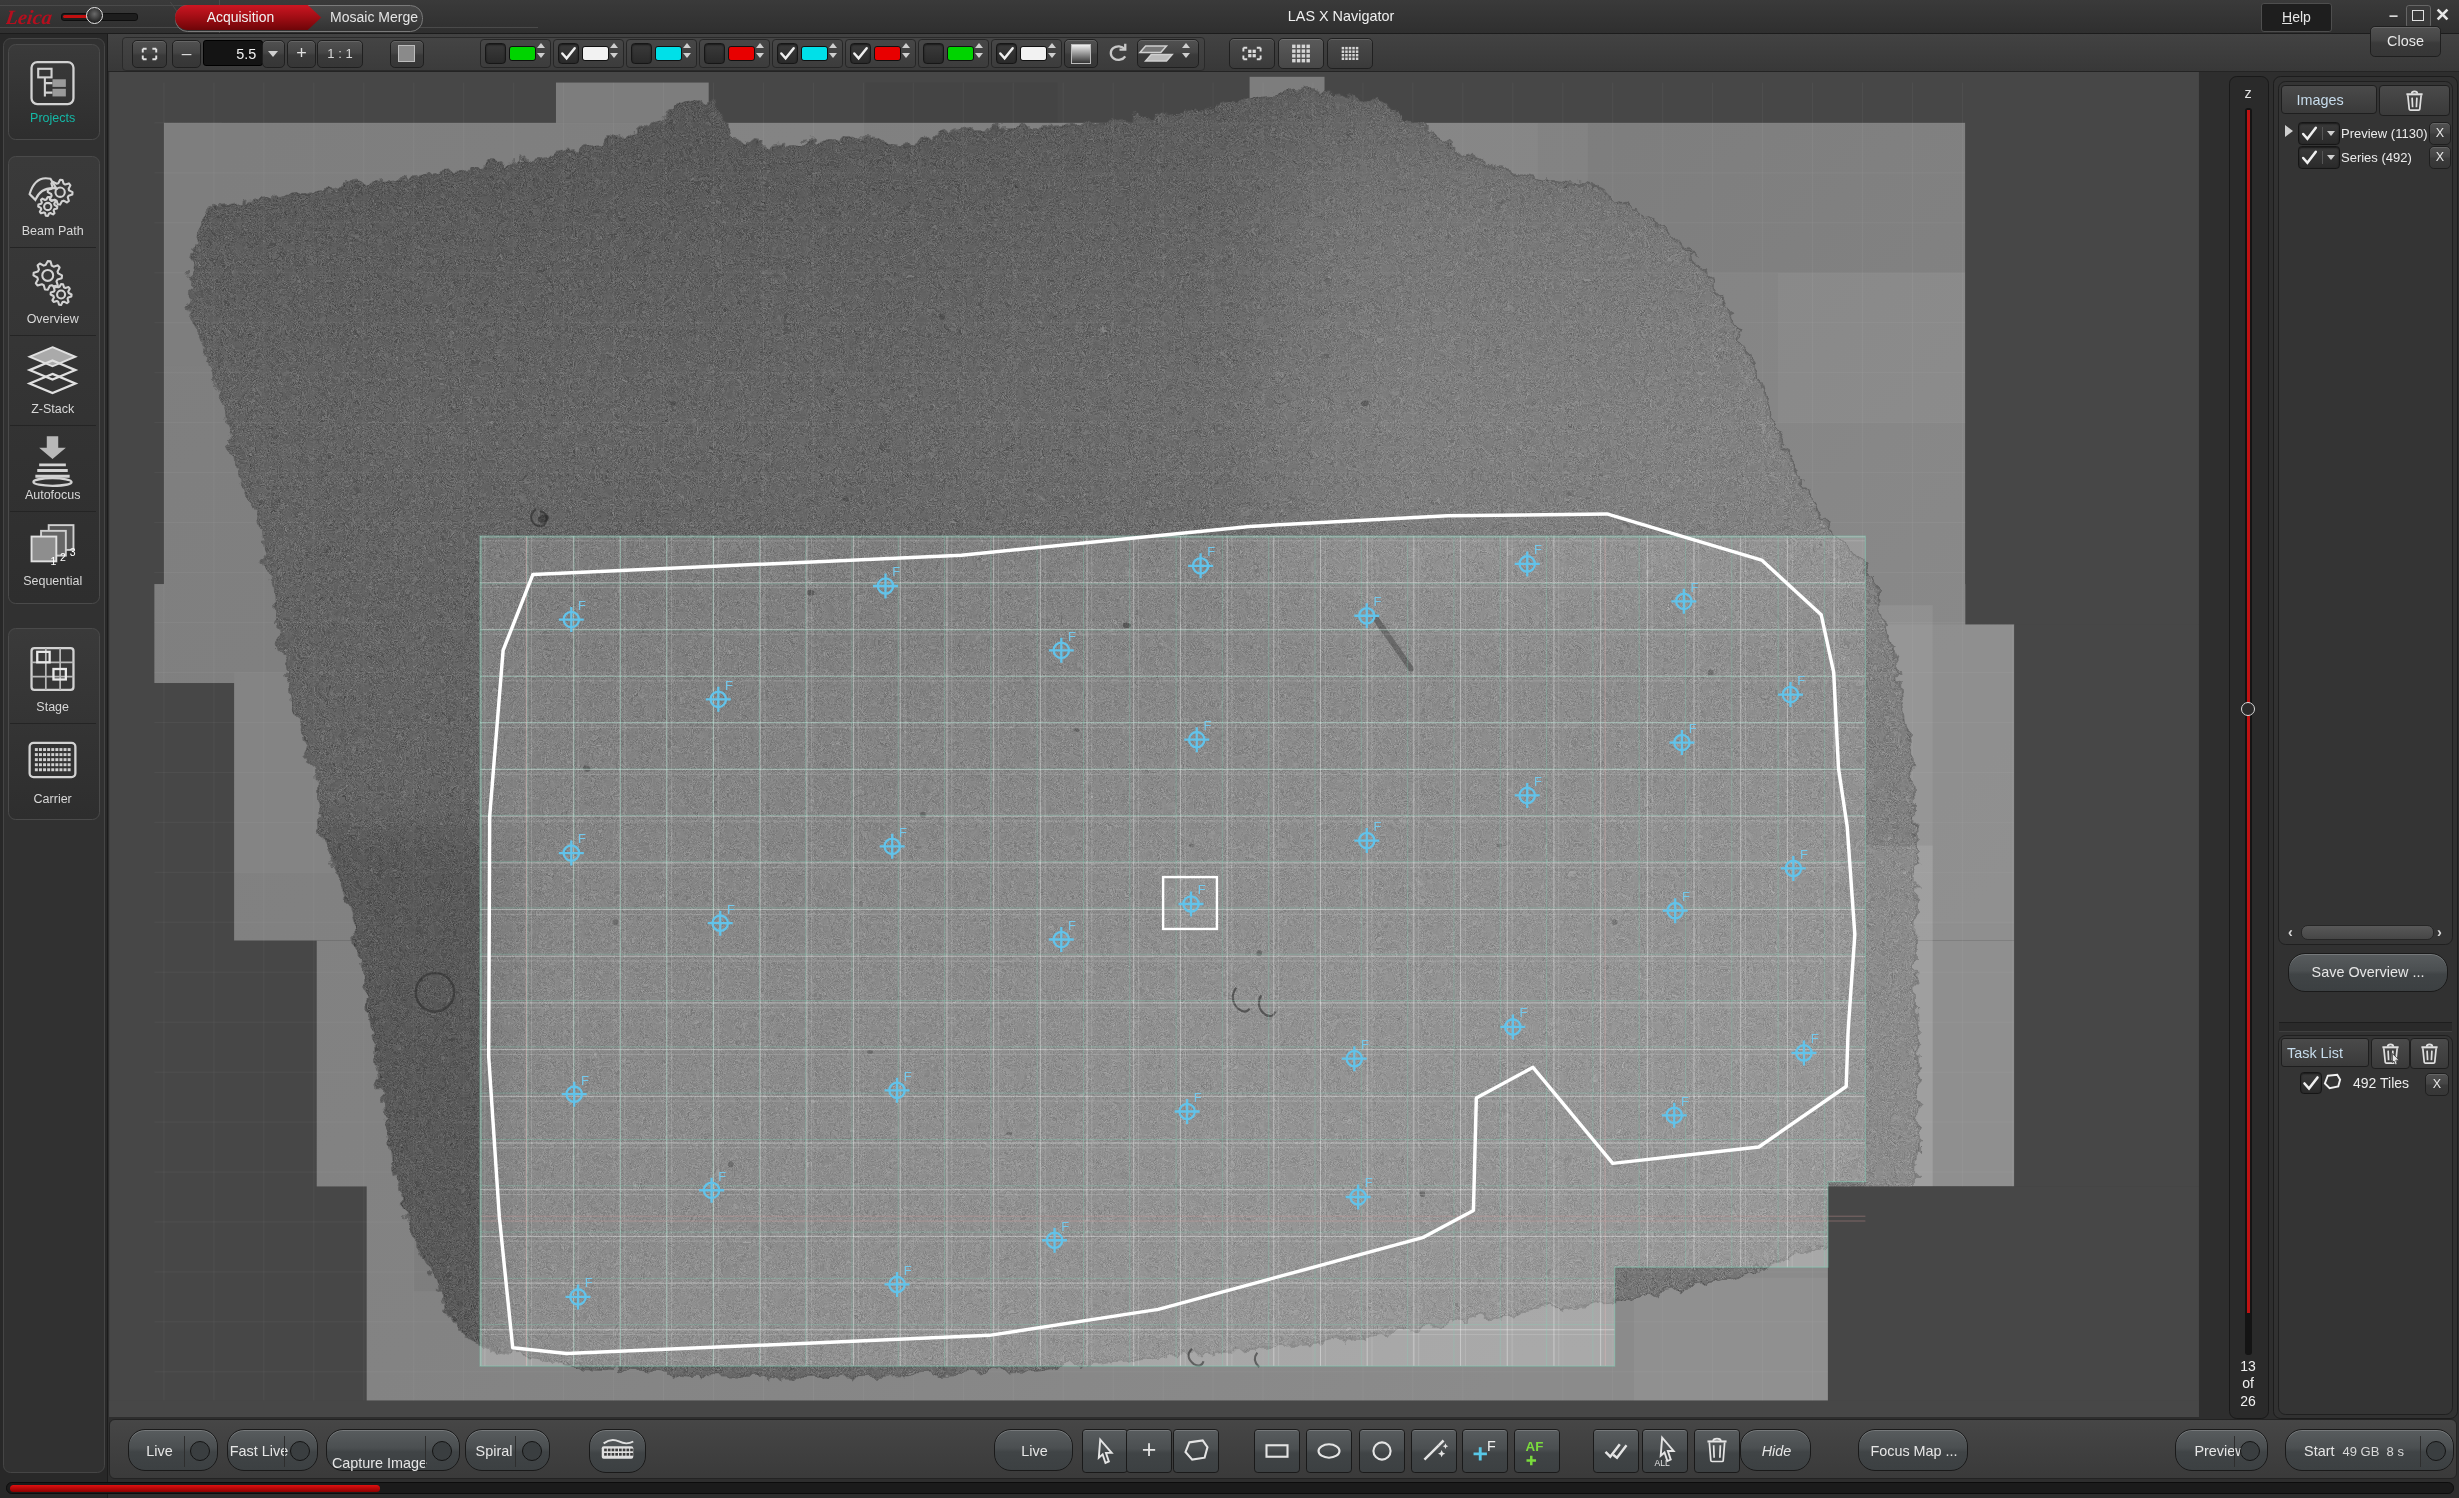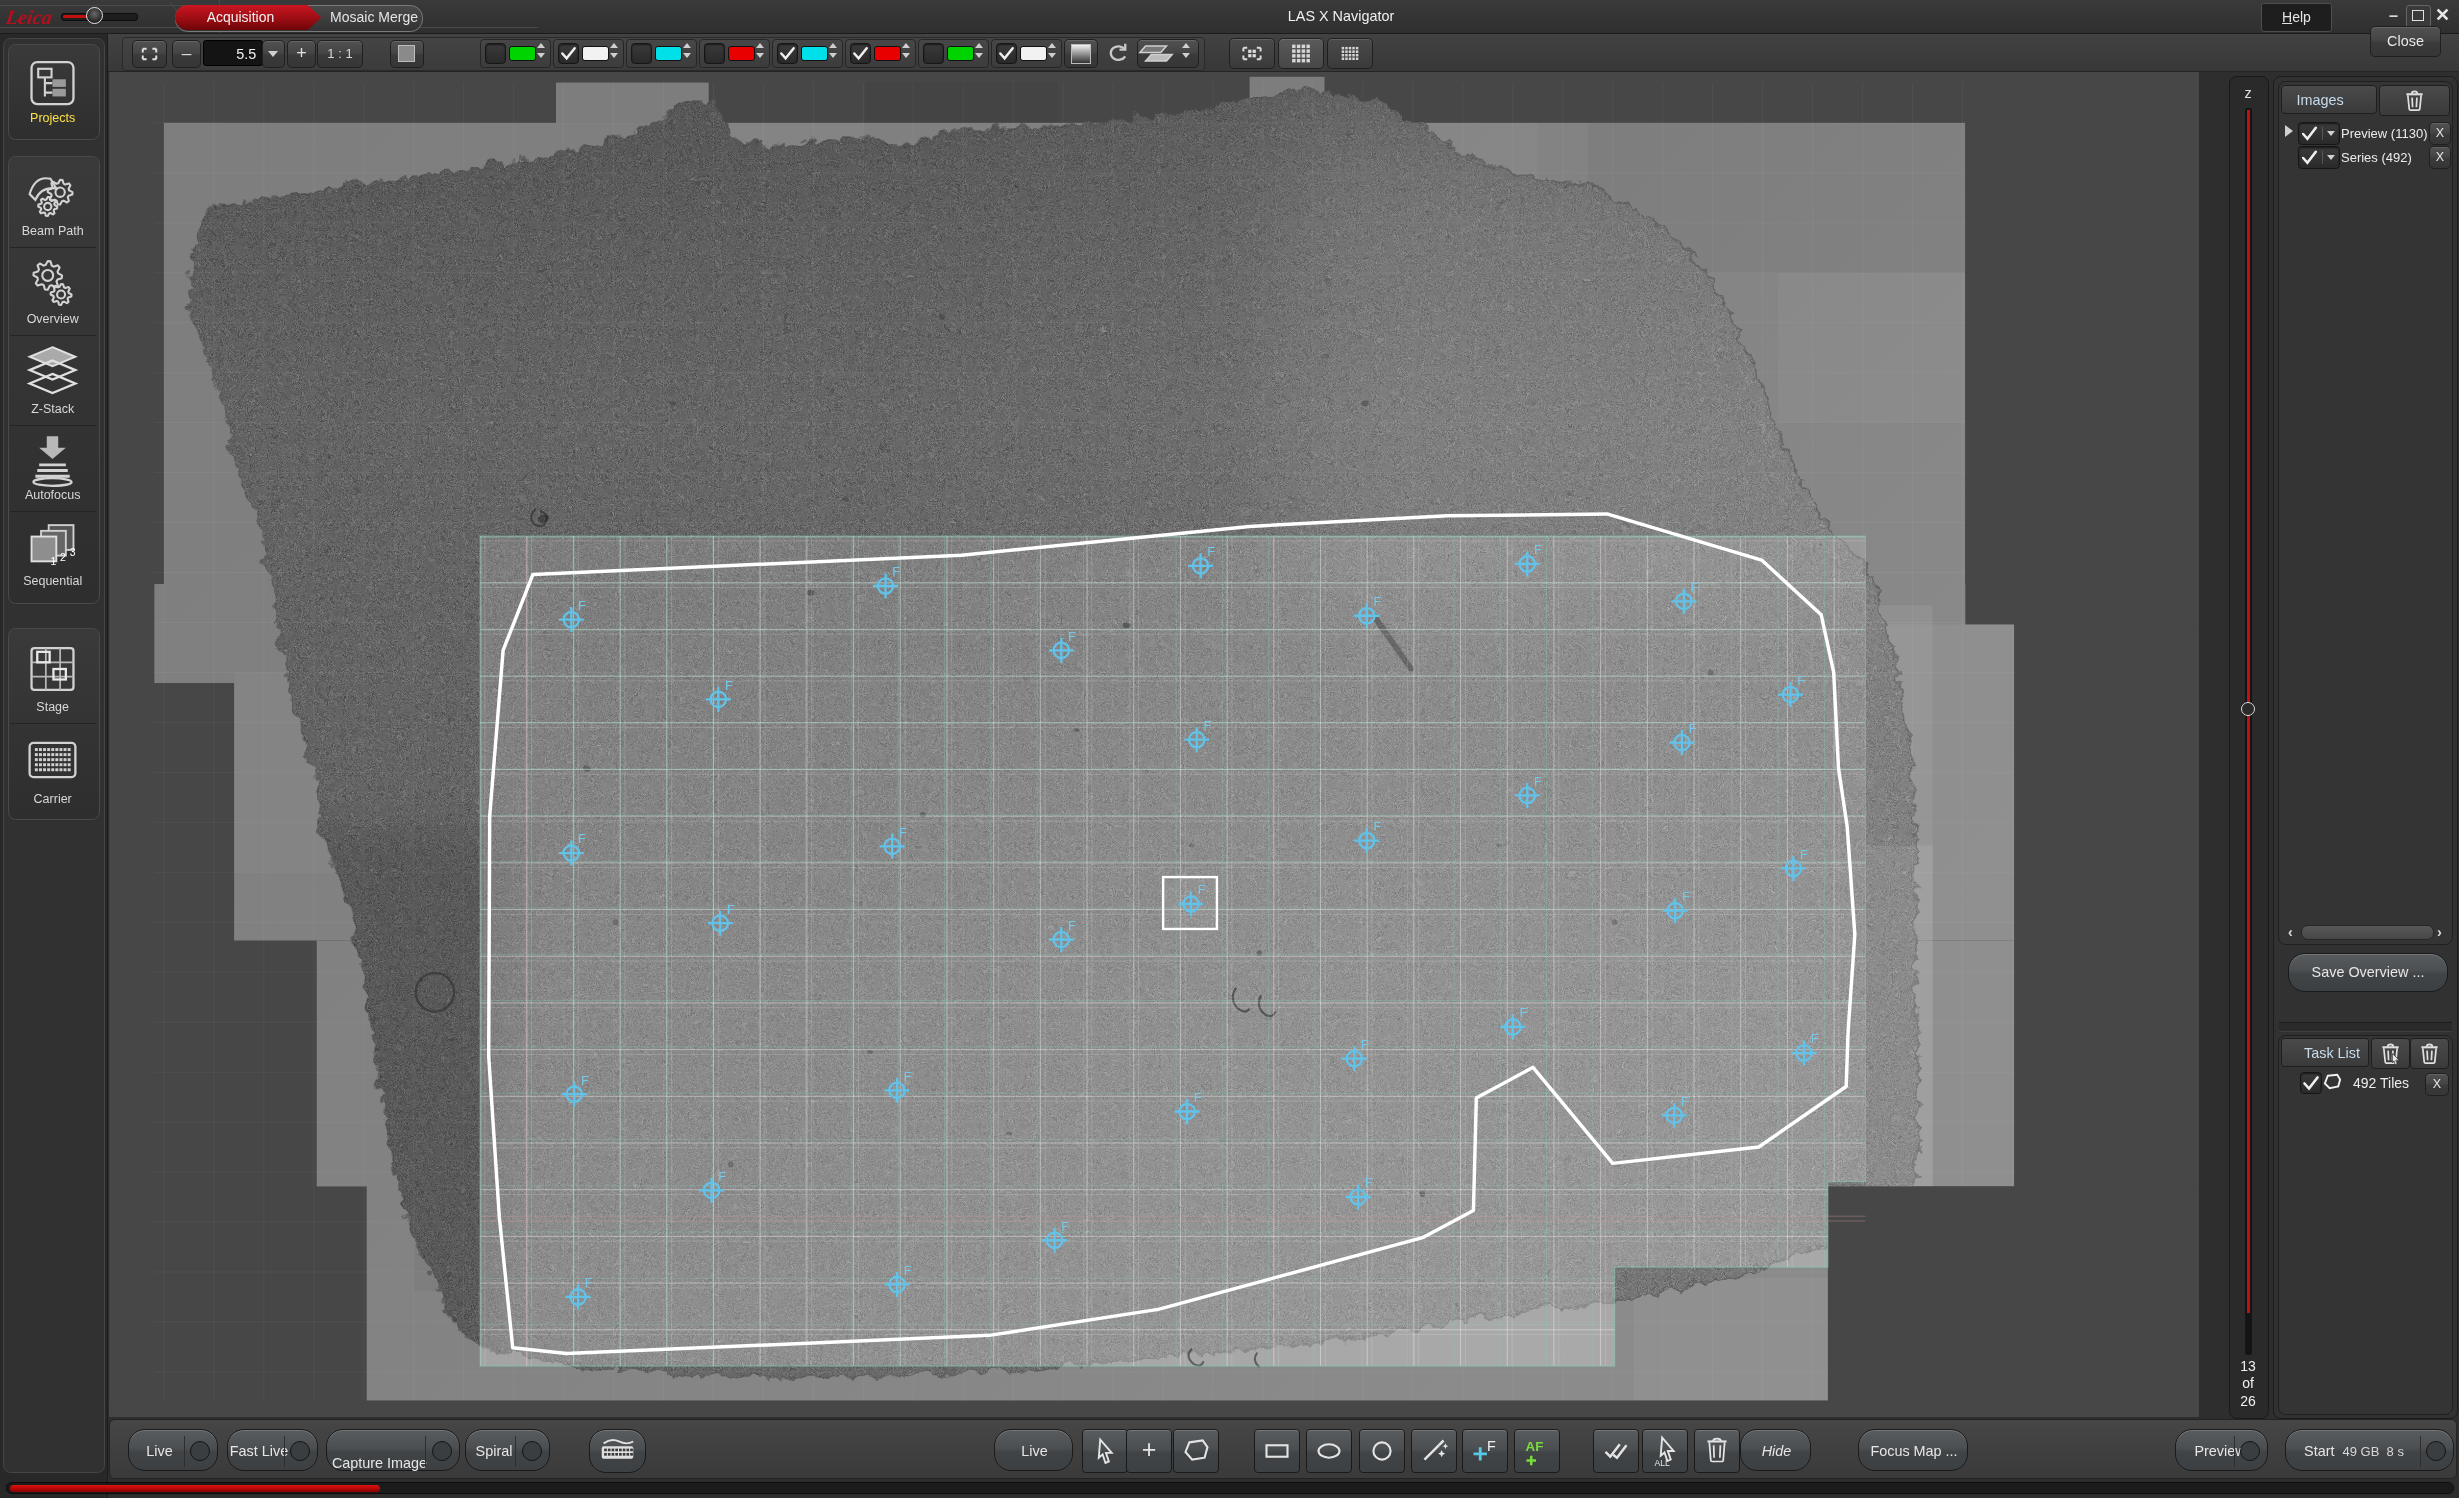--- a/index.html
+++ b/index.html
@@ -188,21 +188,21 @@
 <div class="abs" style="left:7.7px;top:44px;width:90px;height:94px;border:1px solid #4a4a4a;border-radius:7.7px;background:linear-gradient(#3a3a3a,#2e2e2e);"></div>
 <div class="abs" style="left:7.7px;top:156px;width:90px;height:446px;border:1px solid #4a4a4a;border-radius:7.7px;background:linear-gradient(#3a3a3a,#2e2e2e);"></div>
 <div class="abs" style="left:7.7px;top:628px;width:90px;height:190px;border:1px solid #4a4a4a;border-radius:7.7px;background:linear-gradient(#3a3a3a,#2e2e2e);"></div>
 <div class="abs" style="left:22px;top:56px;"><svg width="61" height="58" viewBox="0 0 64 60">
       <rect x="10" y="6" width="44" height="44" rx="6" fill="none" stroke="#d2d2d2" stroke-width="2.4"></rect>
       <rect x="17" y="13" width="14" height="9" fill="none" stroke="#d2d2d2" stroke-width="2.2"></rect>
       <path d="M24,22 v20 M24,28 h8 M24,38 h8" stroke="#d2d2d2" stroke-width="2.2" fill="none"></path>
       <rect x="32" y="24" width="14" height="8" fill="#9a9a9a"></rect>
       <rect x="32" y="34" width="14" height="8" fill="#9a9a9a"></rect>
     </svg></div>
-<div class="abs" style="left:7.7px;top:111px;width:90px;text-align:center;font-size:12.5px;color:#fde047;">Projects</div>
+<div class="abs" style="left:7.7px;top:111px;width:90px;text-align:center;font-size:12.5px;color:#14b8a6;">Projects</div>
 <div class="abs" style="left:22px;top:167px;"><svg width="61" height="58" viewBox="0 0 64 60">
       <path d="M8,28 Q14,8 30,12 L36,22 Q20,20 14,34 Z" fill="none" stroke="#d2d2d2" stroke-width="2.2"></path>
       <polygon points="53.0,26.0 52.8,28.5 48.9,29.7 48.0,31.3 49.2,35.2 47.2,36.8 43.7,34.9 41.9,35.4 40.0,39.0 37.5,38.8 36.3,34.9 34.7,34.0 30.8,35.2 29.2,33.2 31.1,29.7 30.6,27.9 27.0,26.0 27.2,23.5 31.1,22.3 32.0,20.7 30.8,16.8 32.8,15.2 36.3,17.1 38.1,16.6 40.0,13.0 42.5,13.2 43.7,17.1 45.3,18.0 49.2,16.8 50.8,18.8 48.9,22.3 49.4,24.1" fill="none" stroke="#d2d2d2" stroke-width="2.2" stroke-linejoin="round"></polygon>
       <circle cx="40.0" cy="26.0" r="4.9" fill="none" stroke="#d2d2d2" stroke-width="2.2"></circle>
       <polygon points="37.0,41.0 36.8,43.0 33.8,43.8 33.2,45.1 34.1,48.1 32.6,49.3 29.8,47.8 28.4,48.3 27.0,51.0 25.0,50.8 24.2,47.8 22.9,47.2 19.9,48.1 18.7,46.6 20.2,43.8 19.7,42.4 17.0,41.0 17.2,39.0 20.2,38.2 20.8,36.9 19.9,33.9 21.4,32.7 24.2,34.2 25.6,33.7 27.0,31.0 29.0,31.2 29.8,34.2 31.1,34.8 34.1,33.9 35.3,35.4 33.8,38.2 34.3,39.6" fill="none" stroke="#d2d2d2" stroke-width="2.2" stroke-linejoin="round"></polygon>
       <circle cx="27.0" cy="41.0" r="3.8" fill="none" stroke="#d2d2d2" stroke-width="2.2"></circle>
     </svg></div>
 <div class="abs" style="left:7.7px;top:224px;width:90px;text-align:center;font-size:12.5px;color:#d8d8d8;">Beam Path</div>
 <div class="abs" style="left:22px;top:255px;"><svg width="61" height="58" viewBox="0 0 64 60">
       <polygon points="42.0,21.0 41.7,23.9 37.3,25.2 36.2,27.2 37.6,31.6 35.3,33.5 31.2,31.3 29.2,31.9 27.0,36.0 24.1,35.7 22.8,31.3 20.8,30.2 16.4,31.6 14.5,29.3 16.7,25.2 16.1,23.2 12.0,21.0 12.3,18.1 16.7,16.8 17.8,14.8 16.4,10.4 18.7,8.5 22.8,10.7 24.8,10.1 27.0,6.0 29.9,6.3 31.2,10.7 33.2,11.8 37.6,10.4 39.5,12.7 37.3,16.8 37.9,18.8" fill="none" stroke="#d2d2d2" stroke-width="2.2" stroke-linejoin="round"></polygon>
@@ -782,21 +782,21 @@
       <path d="M4,10.5 L8,15 L16,4.5" stroke="#f0f0f0" stroke-width="2.4" fill="none" stroke-linecap="round"></path>
     </svg><div class="abs" style="left:23px;top:3.8px;width:1px;height:13.4px;background:#555;"></div><div class="abs" style="left:28px;top:7.7px;width:0;height:0;border-left:4.3px solid transparent;border-right:4.3px solid transparent;border-top:5.8px solid #d0d0d0;"></div></div>
 <div class="abs" style="left:2341px;top:150px;font-size:13px;color:#ececec;">Series (492)</div>
 <div class="abs tbtn" style="left:2429px;top:146px;width:20px;height:21px;font-size:12.5px;line-height:21px;text-align:center;color:#e8e8e8;">X</div>
 <div class="abs" style="left:2288px;top:924px;font-size:14.4px;color:#d8d8d8;font-weight:bold;">‹</div>
 <div class="abs" style="left:2301px;top:925px;width:131px;height:12.5px;background:linear-gradient(#585858,#464646);border:1px solid #262626;border-radius:6.7px;"></div>
 <div class="abs" style="left:2437px;top:924px;font-size:14.4px;color:#d8d8d8;font-weight:bold;">›</div>
 <div class="abs btn" style="left:2288px;top:953px;width:158px;height:37px;font-size:14.4px;line-height:37px;text-align:center;">Save Overview ...</div>
 <div class="abs" style="left:2279px;top:1022px;width:173px;height:7.7px;background:#2a2a2a;border-top:1px solid #1d1d1d;border-bottom:1px solid #3f3f3f;"></div>
 <div class="abs panel" style="left:2278px;top:1035px;width:173px;height:378px;background:#343434;border-radius:7.7px;"></div>
-<div class="abs hdr" style="left:2281px;top:1038px;width:88px;height:29px;border:1px solid #1e1e1e;border-radius:3px;font-size:14.4px;line-height:29px;padding-left:22px;box-sizing:border-box;">Task List</div>
+<div class="abs hdr" style="left:2281px;top:1038px;width:88px;height:29px;border:1px solid #1e1e1e;border-radius:3px;font-size:14.4px;line-height:29px;padding-left:5px;box-sizing:border-box;">Task List</div>
 <div class="abs hdr" style="left:2371px;top:1038px;width:37px;height:29px;border:1px solid #1e1e1e;border-radius:3.8px;">
     <div class="abs" style="left:7.7px;top:2.9px;"><svg width="21" height="23" viewBox="0 0 22 24">
         <g stroke="#e0e0e0" stroke-width="1.8" fill="none">
           <path d="M4,6.5 L5.5,21 Q5.6,22 6.8,22 L15.2,22 Q16.4,22 16.5,21 L18,6.5"></path>
           <path d="M2.5,5.5 L19.5,5.5" stroke-width="2.2"></path>
           <path d="M8,5 Q8,2.5 11,2.5 Q14,2.5 14,5"></path>
           <path d="M8.5,9 L9,19 M13.5,9 L13,19"></path>
         </g>
         <path d="M13,12 L20,19 L16.5,19 L18,23 L16,23.8 L14.6,19.8 L13,21.5 Z" fill="#e8e8e8" stroke="#333" stroke-width="0.8"></path>
       </svg></div>

